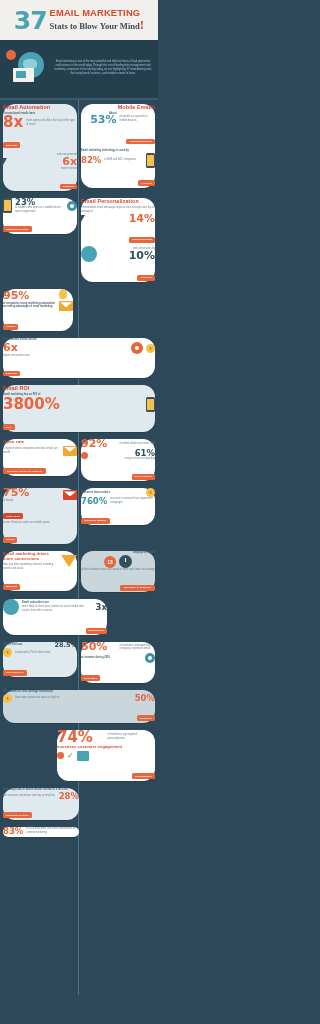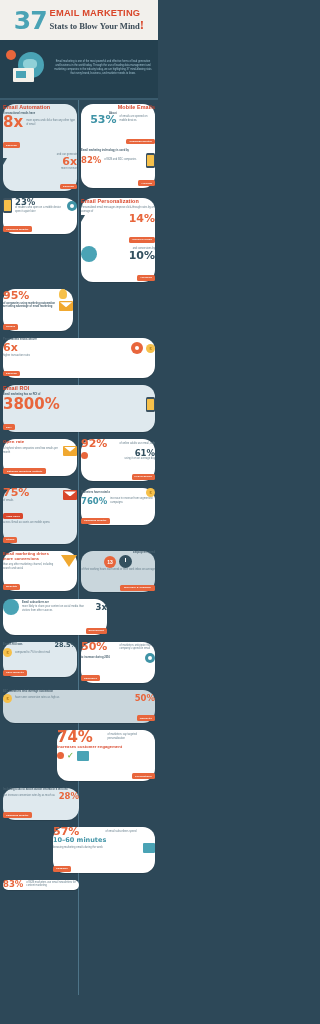--- a/index.html
+++ b/index.html
@@ -410,34 +410,20 @@
 
     <div class="card alt" style="width:76px;">
       <div class="lbl">Including a call to action button instead of a text link</div>
       <div class="row">
         <div class="lbl norm col">can increase conversion rates by as much as</div>
         <div class="big s-md">28%</div>
       </div>
       <div class="srcrow"><span class="src">Campaign Monitor</span></div>
     </div>
 
-    <div class="card" style="margin-left:50px;">
-      <div class="row">
-        <div class="big s-lg col">57%</div>
-        <div class="lbl norm col">of email subscribers spend</div>
-      </div>
-      <div class="big s-sm teal">10–60 minutes</div>
-      <div class="row">
-        <div class="lbl norm col">browsing marketing emails during the week</div>
-        <div class="art">
-            <div class="ico-chart"></div>
-          </div>
-      </div>
-      <div class="srcrow"><span class="src">Chadwick</span></div>
-    </div>
 
     <div class="card" style="width:76px;">
       <div class="row">
         <div class="big s-md">83%</div>
         <div class="lbl norm col">of B2B marketers use email newsletters for content marketing</div>
       </div>
       <div class="row">
 
         <div class="col srcrow"></div>
       </div>

